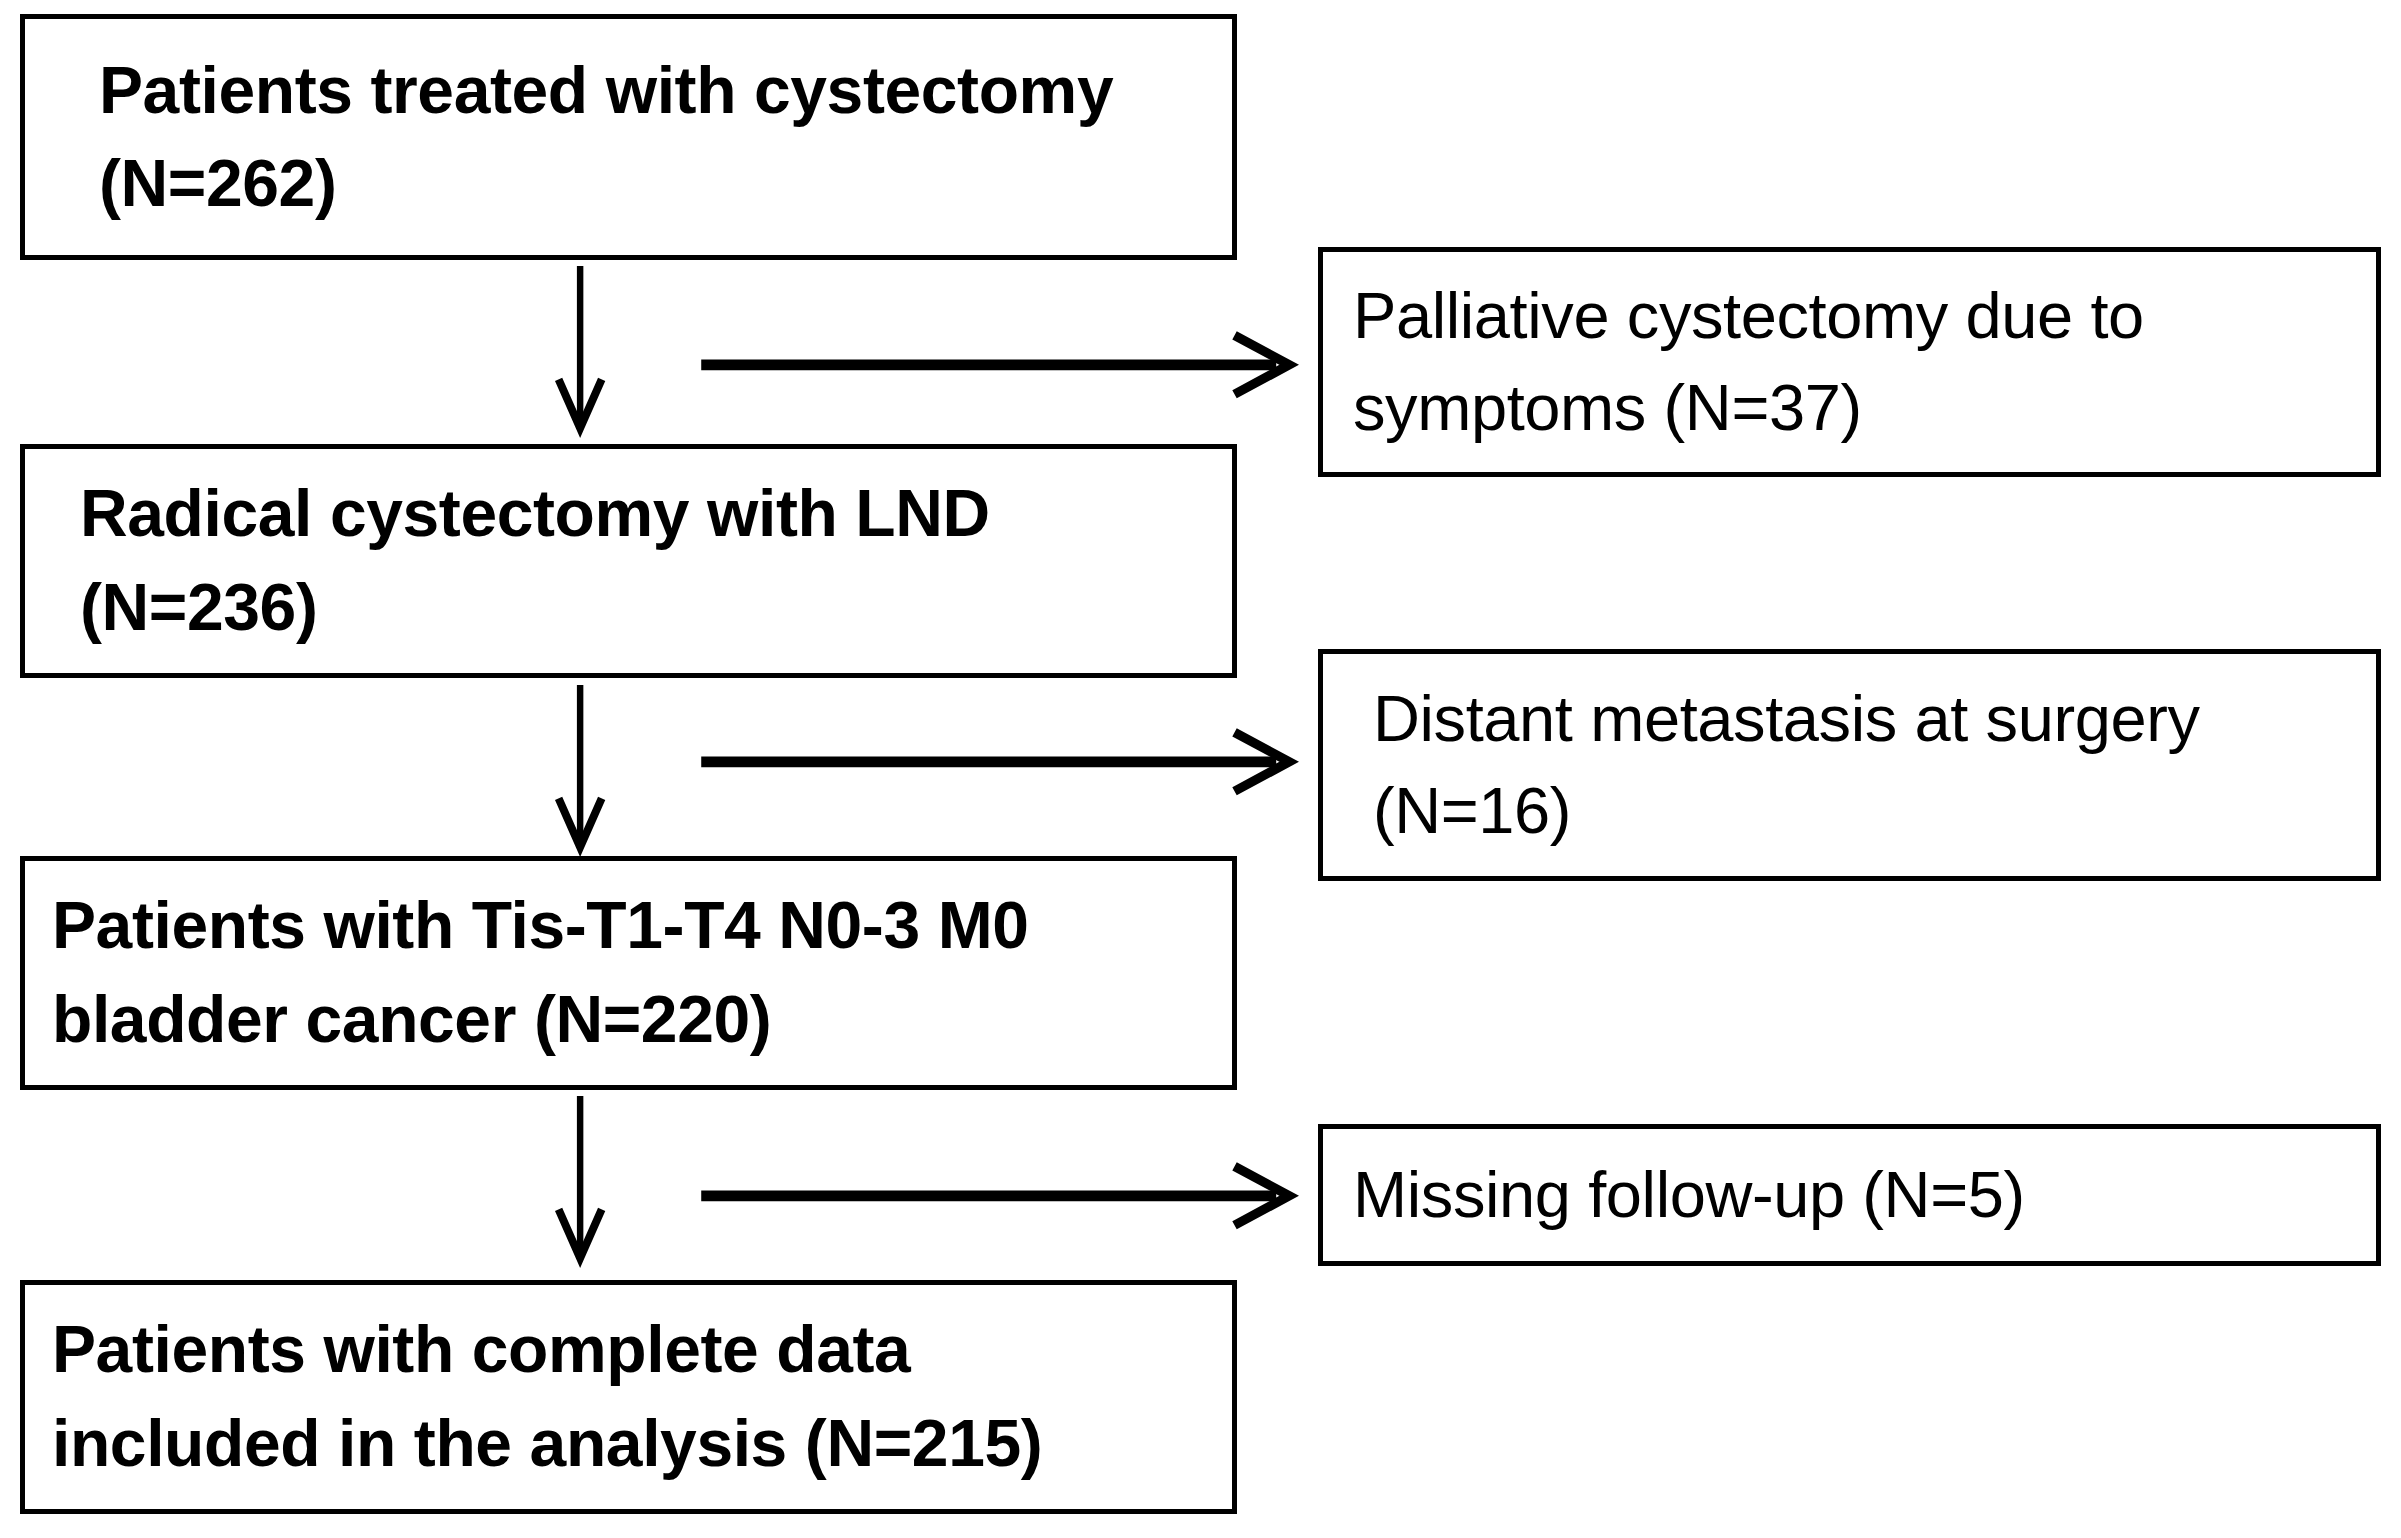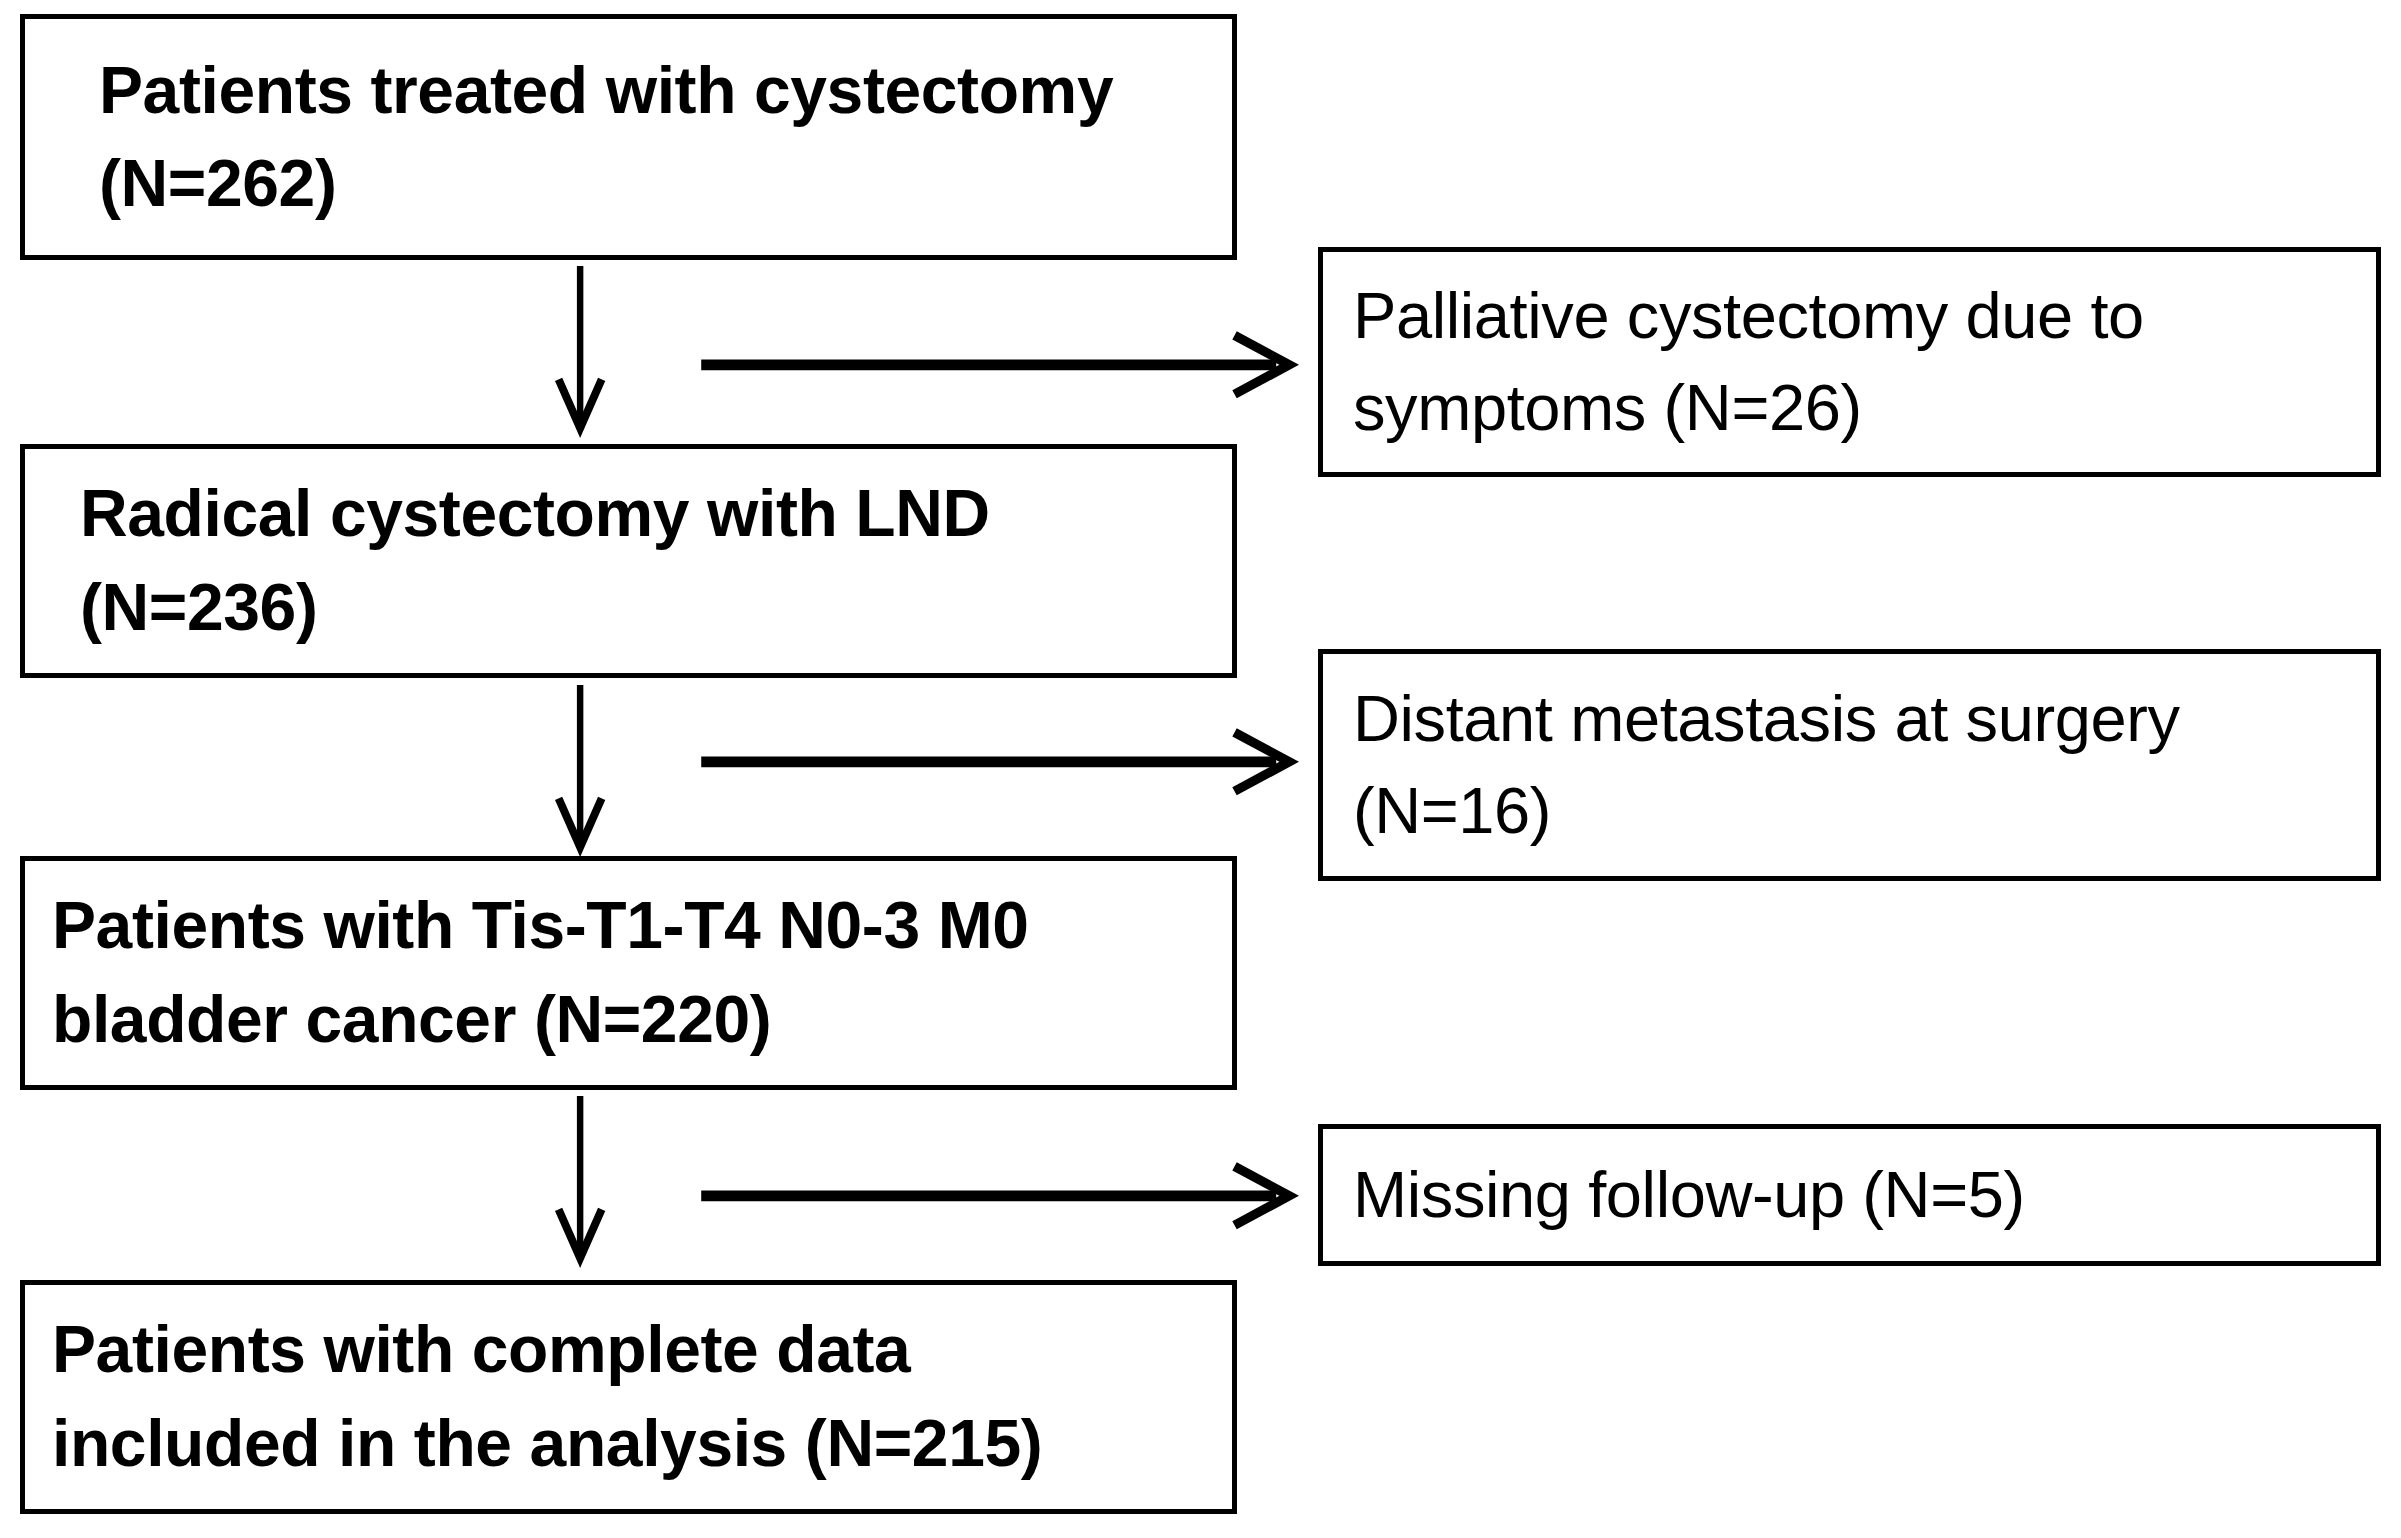--- a/index.html
+++ b/index.html
@@ -45,21 +45,21 @@
   }
 
   
   #node-treated      { left: 20px;  top: 14.4px;   width: 1217px; height: 246px; padding-left: 47px; }
   #node-radical      { left: 20px;  top: 444px;  width: 1217px; height: 234px; padding-left: 28px; }
   #node-staged       { left: 20px;  top: 856px; width: 1217px; height: 234px; }
   #node-analysis     { left: 20px;  top: 1280px; width: 1217px; height: 234px; }
 
   
   #node-palliative   { left: 1318px; top: 247px;  width: 1063px; height: 230px; }
-  #node-metastasis   { left: 1318px; top: 649px;  width: 1063px; height: 232px; }
+  #node-metastasis   { left: 1318px; top: 649px;  width: 1063px; height: 232px; padding-left: 20px; }
   #node-followup     { left: 1318px; top: 1124px; width: 1063px; height: 142px; }
 
   
   .edge {
     position: absolute;
     overflow: visible;
   }
   .edge svg { display: block; overflow: visible; }
 
   #edge-v1 { left: 547px; top: 266px;  width: 72px; height: 165px; }
@@ -90,21 +90,21 @@
 bladder cancer (N=220)</span>
   </div>
 
   <div class="node primary" id="node-analysis">
     <span class="label">Patients with complete data
 included in the analysis (N=215)</span>
   </div>
 
   <div class="node exclusion" id="node-palliative">
     <span class="label">Palliative cystectomy due to
-symptoms (N=26)</span>
+symptoms (N=37)</span>
   </div>
 
   <div class="node exclusion" id="node-metastasis">
     <span class="label">Distant metastasis at surgery
 (N=16)</span>
   </div>
 
   <div class="node exclusion" id="node-followup">
     <span class="label">Missing follow-up (N=5)</span>
   </div>

